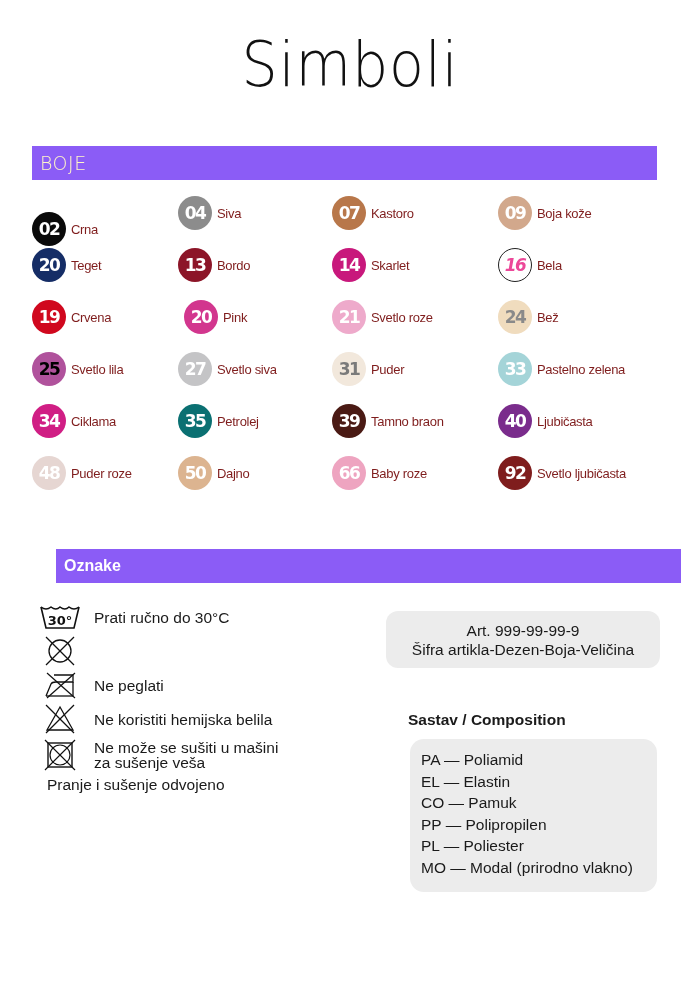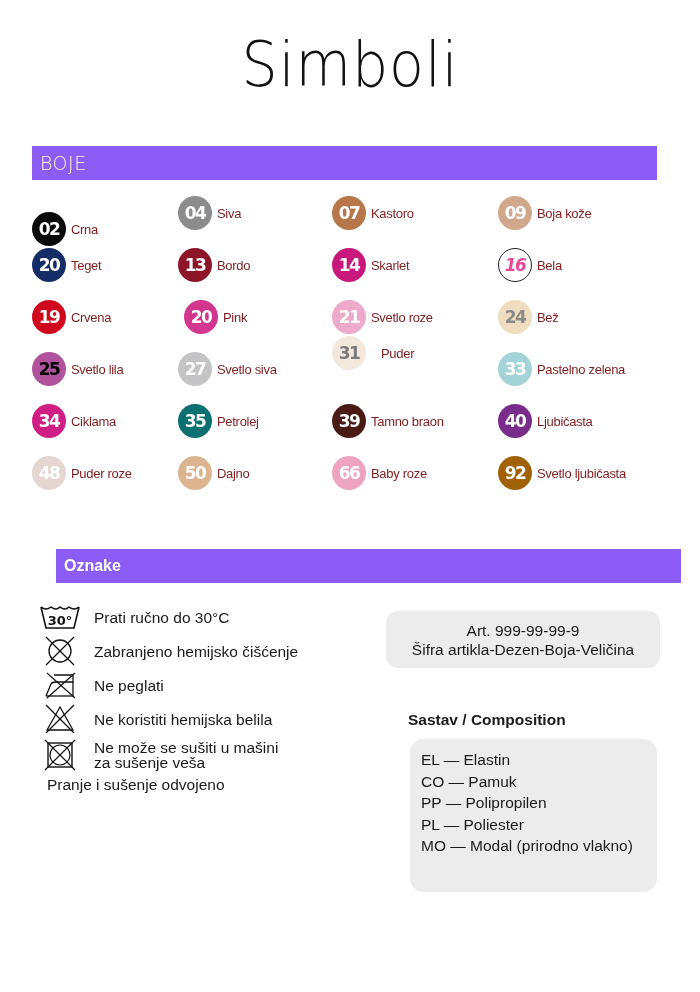--- a/index.html
+++ b/index.html
@@ -88,21 +88,21 @@
       <span class="color-label">Bež</span>
     </div>
     <div class="color-item" style="left: 0px; top: 156px;">
       <span class="swatch" style="background: rgb(176, 82, 156); color: #000000;">25</span>
       <span class="color-label">Svetlo lila</span>
     </div>
     <div class="color-item" style="left: 146px; top: 156px;">
       <span class="swatch" style="background: rgb(196, 196, 198); color: rgb(255, 255, 255);">27</span>
       <span class="color-label">Svetlo siva</span>
     </div>
-    <div class="color-item" style="left: 300px; top: 140px; gap: 10px;">
+    <div class="color-item" style="left: 300px; top: 156px;">
       <span class="swatch" style="background: rgb(242, 232, 220); color: rgb(122, 122, 122);">31</span>
       <span class="color-label">Puder</span>
     </div>
     <div class="color-item" style="left: 466px; top: 156px;">
       <span class="swatch" style="background: rgb(164, 212, 216); color: rgb(255, 255, 255);">33</span>
       <span class="color-label">Pastelno zelena</span>
     </div>
     <div class="color-item" style="left: 0px; top: 208px;">
       <span class="swatch" style="background: rgb(208, 30, 132); color: rgb(255, 255, 255);">34</span>
       <span class="color-label">Ciklama</span>
@@ -125,21 +125,21 @@
     </div>
     <div class="color-item" style="left: 146px; top: 260px;">
       <span class="swatch" style="background: rgb(220, 180, 144); color: rgb(255, 255, 255);">50</span>
       <span class="color-label">Dajno</span>
     </div>
     <div class="color-item" style="left: 300px; top: 260px;">
       <span class="swatch" style="background: rgb(238, 164, 192); color: rgb(255, 255, 255);">66</span>
       <span class="color-label">Baby roze</span>
     </div>
     <div class="color-item" style="left: 466px; top: 260px;">
-      <span class="swatch" style="background: #a16207; color: rgb(255, 255, 255);">92</span>
+      <span class="swatch" style="background: #7f1d1d; color: rgb(255, 255, 255);">92</span>
       <span class="color-label">Svetlo ljubičasta</span>
     </div>
   </div>
 
 <div class="bar oznake">
   <span>Oznake</span>
 </div>
 
 <div class="care">
   <div class="care-item">
@@ -153,21 +153,20 @@
     <span class="care-label">Prati ručno do 30°C</span>
   </div>
   <div class="care-item">
     <span class="care-icon">
       <svg width="34" height="32" viewBox="0 0 34 32">
         <circle cx="17" cy="16" r="11" fill="none" stroke="#111" stroke-width="1.3"></circle>
         <line x1="3" y1="2" x2="31" y2="30" stroke="#111" stroke-width="1.2"></line>
         <line x1="31" y1="2" x2="3" y2="30" stroke="#111" stroke-width="1.2"></line>
       </svg>
     </span>
-    <span class="care-label">Zabranjeno hemijsko čišćenje</span>
   </div>
   <div class="care-item">
     <span class="care-icon">
       <svg width="36" height="30" viewBox="0 0 36 30">
         <path d="M4 26 L9 14 Q10 12 14 12 L31 12 L31 5 L12 5" fill="none" stroke="#111" stroke-width="1.3"></path>
         <line x1="4" y1="26" x2="31" y2="26" stroke="#111" stroke-width="1.3"></line>
         <line x1="31" y1="12" x2="31" y2="26" stroke="#111" stroke-width="1.3"></line>
         <line x1="5" y1="3" x2="33" y2="28" stroke="#111" stroke-width="1.2"></line>
         <line x1="33" y1="3" x2="5" y2="28" stroke="#111" stroke-width="1.2"></line>
       </svg>
@@ -201,18 +200,19 @@
   <div class="care-note">Pranje i sušenje odvojeno</div>
 </div>
 
 <div class="art-box">
   <div>Art. 999-99-99-9</div>
   <div>Šifra artikla-Dezen-Boja-Veličina</div>
 </div>
 
 <div class="comp-title">Sastav / Composition</div>
 <div class="comp-box">
+  <div class="comp-line">PA — Poliamid</div>
   <div class="comp-line">EL — Elastin</div>
   <div class="comp-line">CO — Pamuk</div>
   <div class="comp-line">PP — Polipropilen</div>
   <div class="comp-line">PL — Poliester</div>
   <div class="comp-line">MO — Modal (prirodno vlakno)</div>
 </div>
 
 </body></html>

